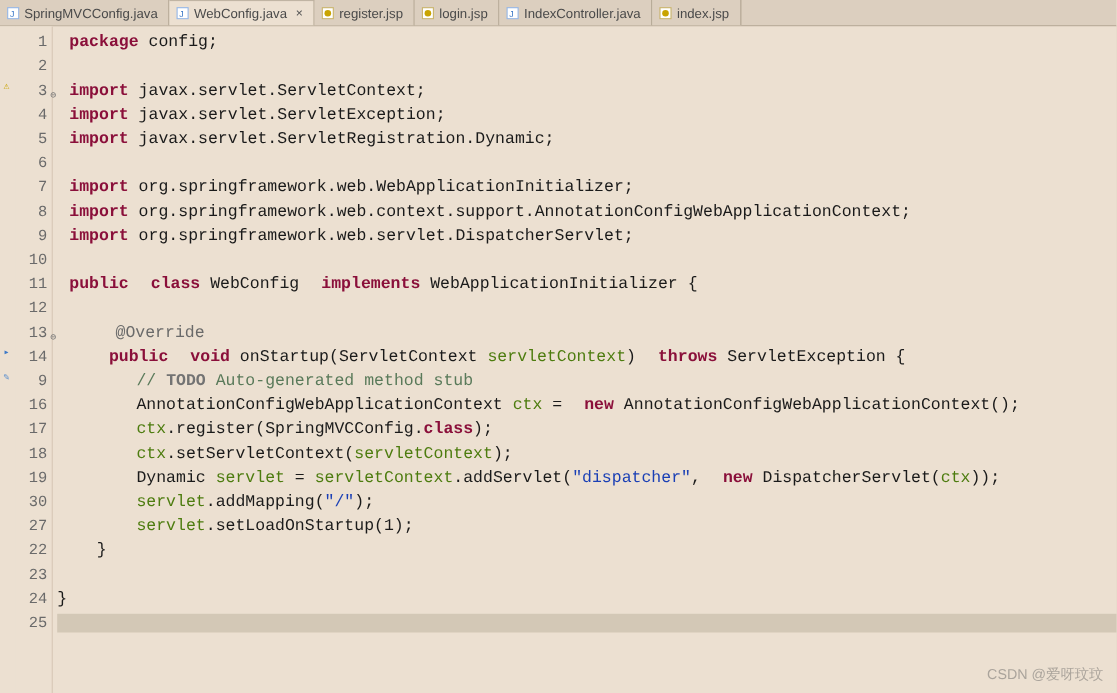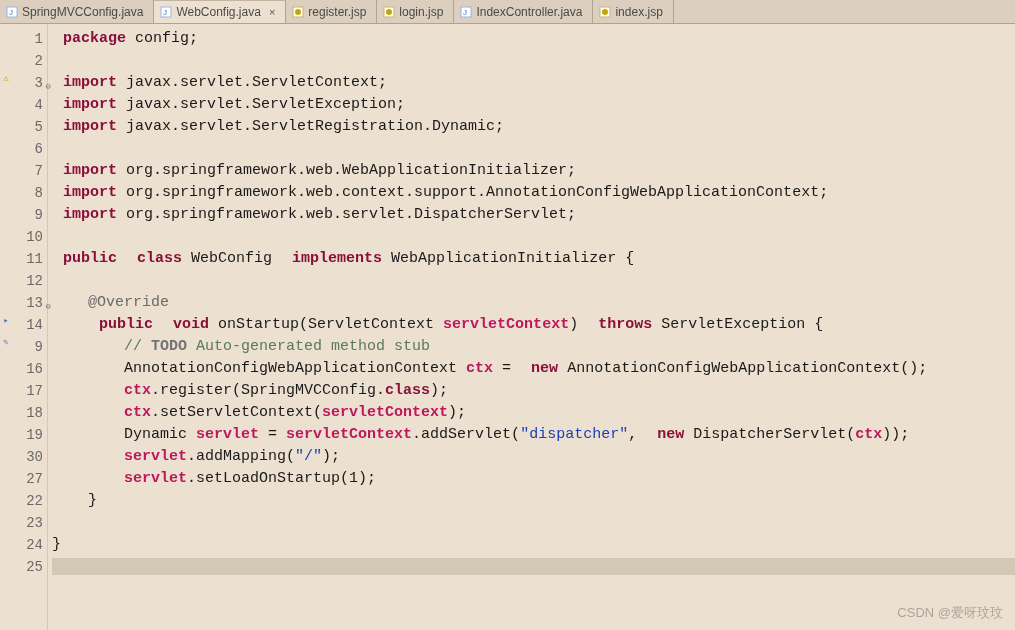--- a/index.html
+++ b/index.html
@@ -97,22 +97,22 @@
     padding-left: 4px;
     line-height: 22px;
     white-space: pre;
     color: #1a1a1a;
   }
   .kw  { color: #8a0f3a; font-weight: bold; margin-left: 11px; }
   .kw2 { color: #8a0f3a; font-weight: bold; }
   .str { color: #1a3fb5; }
   .cmt { color: #5a7a5a; }
   .cmt-b { color: #737373; font-weight: bold; font-family: Liberation Mono, monospace; }
-  .ann { color: #6a6a6a; }
-  .var { color: #be185d; font-weight: bold; }
+  .ann { color: #6a6a6a; margin-left: 17px; }
+  .var { color: #4d7c0f; }
   .hl  { background: #d3c8b6; }
   .watermark {
     position: absolute;
     bottom: 8px;
     right: 12px;
     font-family: "Microsoft YaHei", sans-serif;
     font-size: 13px;
     color: rgba(90,90,90,0.45);
     pointer-events: none;
     text-align: center;

